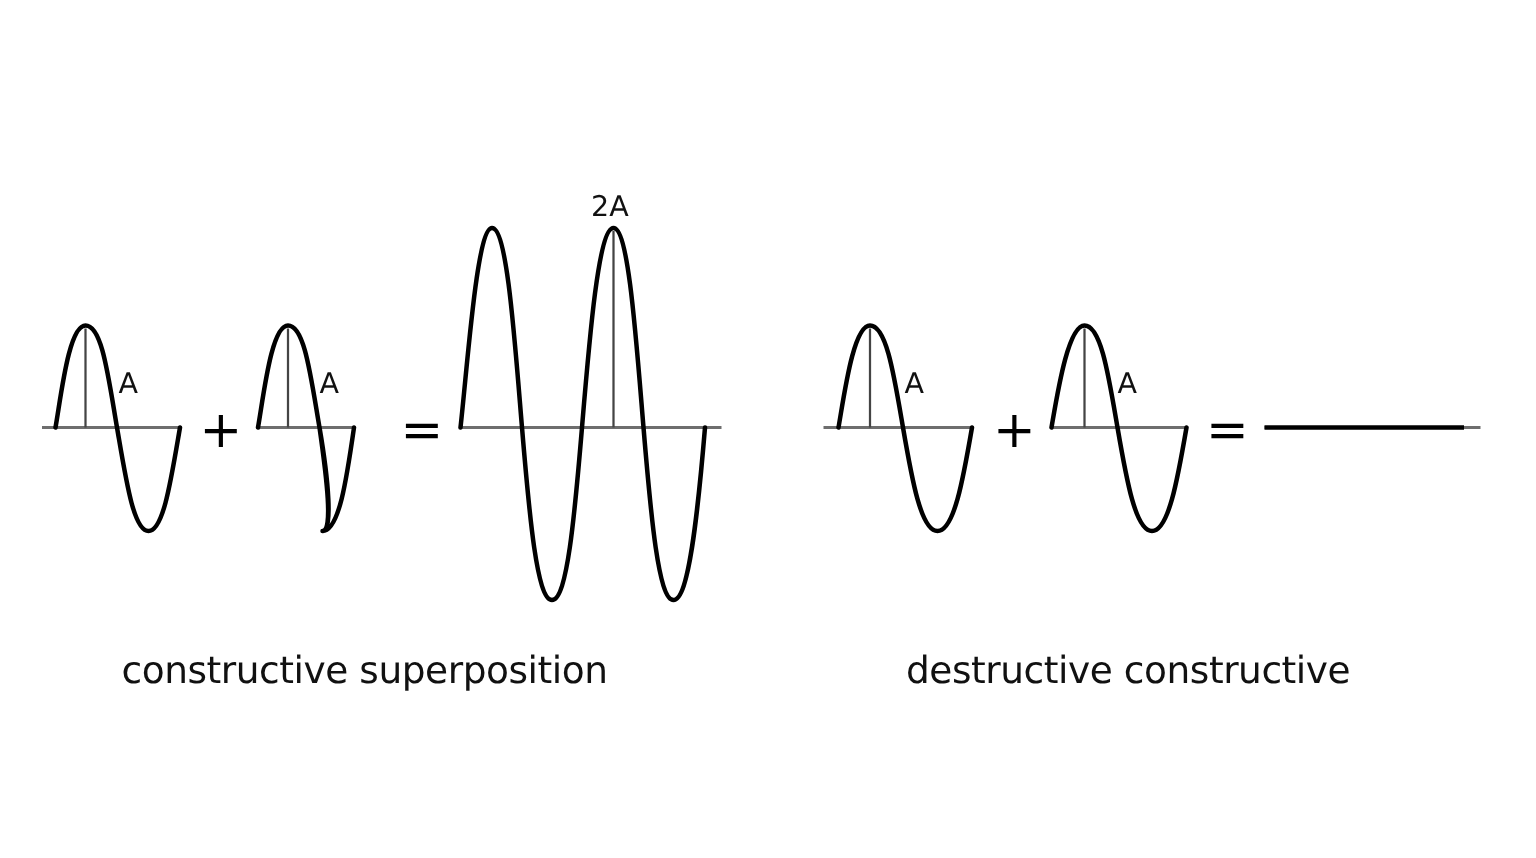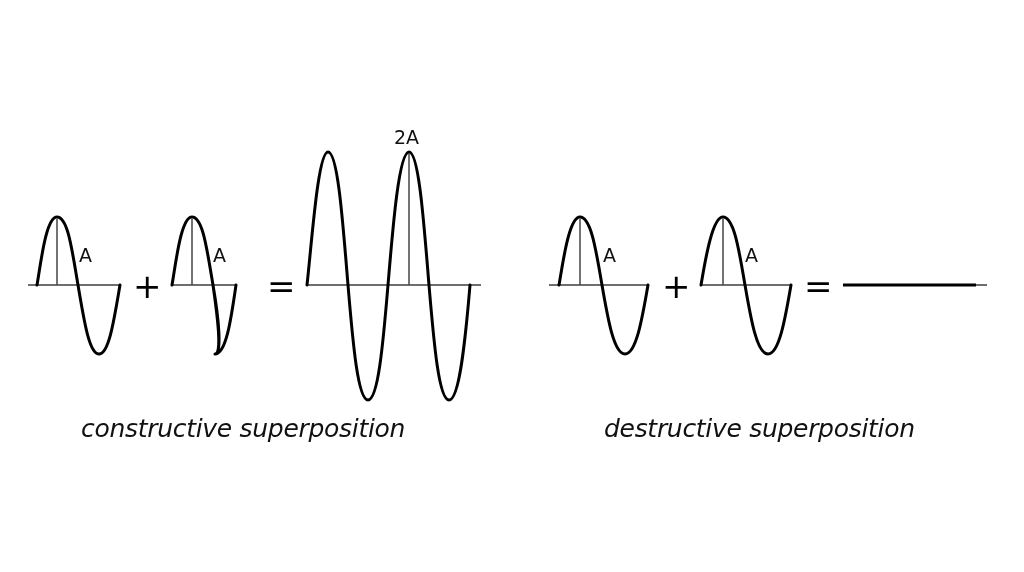--- a/index.html
+++ b/index.html
@@ -4,21 +4,21 @@
   <style>
     html, body { margin: 0; padding: 0; background: #ffffff; }
     body { width: 1024px; height: 572px; position: relative; overflow: hidden; font-family: "DejaVu Sans", sans-serif; }
     svg.diagram { position: absolute; left: 0; top: 0; width: 1024px; height: 572px; }
     .axis { stroke: #6e6e6e; stroke-width: 2; fill: none; }
     .wave { stroke: #000000; stroke-width: 3; fill: none; stroke-linejoin: round; stroke-linecap: round; }
     .amp { stroke: #444444; stroke-width: 1.5; }
     .flat { stroke: #000000; stroke-width: 3; }
     .lbl { font-family: "DejaVu Sans", sans-serif; font-size: 19px; fill: #111111; }
     .op { font-family: "DejaVu Sans", sans-serif; font-size: 34px; fill: #000000; }
-    .caption { position: absolute; top: 414px; font-family: "DejaVu Sans", sans-serif; font-size: 25px; color: #111111; letter-spacing: -0.3px; white-space: nowrap; font-style: italic; }
+    .caption { position: absolute; top: 432px; font-family: "DejaVu Sans", sans-serif; font-size: 25px; color: #111111; letter-spacing: -0.3px; white-space: nowrap; }
     #cap-constructive { left: 81px; }
     #cap-destructive { left: 604px; }
   </style>
 </head>
 <body>
 
 <svg class="diagram" viewBox="0 0 1024 572" xmlns="http://www.w3.org/2000/svg">
 
   <g>
 
@@ -69,13 +69,13 @@
     <text class="op" x="804" y="298">=</text>
 
     <g>
       <line class="axis" x1="843" y1="285" x2="987" y2="285"></line>
       <line class="flat" x1="843" y1="285" x2="976" y2="285"></line>
     </g>
   </g>
 </svg>
 
 <div class="caption" id="cap-constructive">constructive superposition</div>
-<div class="caption" id="cap-destructive">destructive superposition</div>
+<div class="caption" id="cap-destructive">destructive constructive</div>
 
 </body></html>

